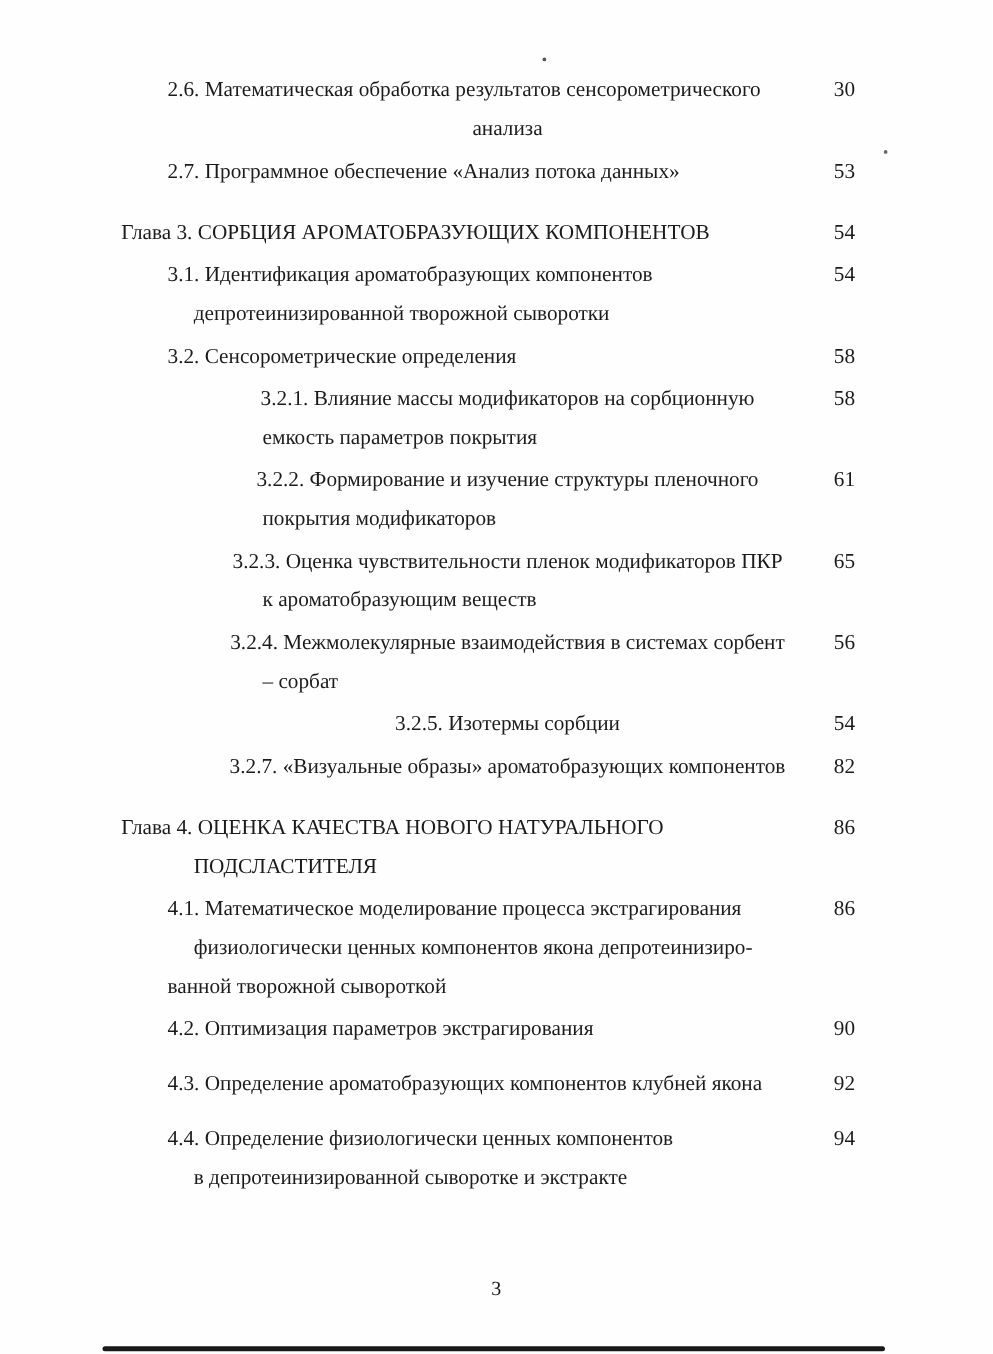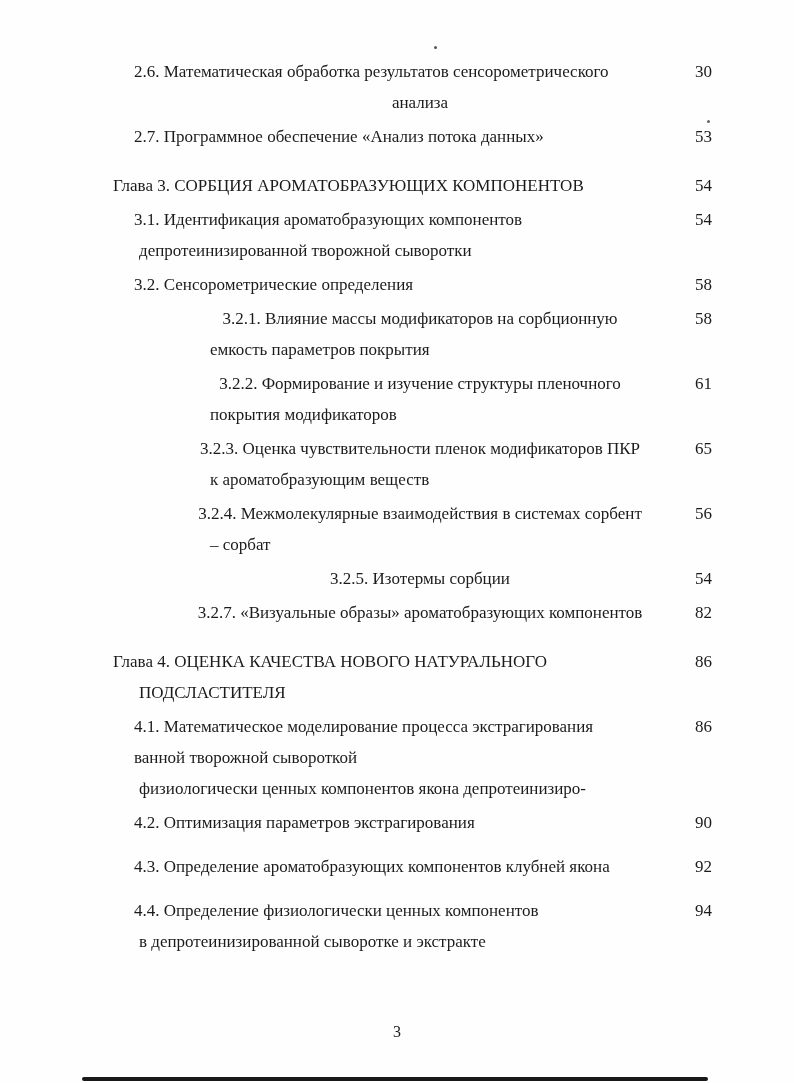--- a/index.html
+++ b/index.html
@@ -7,21 +7,21 @@
     padding: 0;
     background: #ffffff;
   }
   .page {
     position: relative;
     width: 794px;
     height: 1083px;
     margin: 0 auto;
     background: #fefefe;
     box-sizing: border-box;
-    padding: 56px 82px 0 97px;
+    padding: 56px 110px 0 97px;
     font-family: "Liberation Serif", "DejaVu Serif", serif;
     font-size: 17px;
     color: #1b1b1b;
     overflow: hidden;
   }
   .toc {
     width: 100%;
   }
   .entry {
     display: flex;
@@ -35,23 +35,23 @@
     line-height: 31px;
     white-space: nowrap;
   }
   .entry-page {
     flex: 0 0 40px;
     text-align: right;
     line-height: 31px;
   }
   .gap-lg { margin-top: 18px; }
   .gap-md { margin-top: 13px; }
-  .ind-0 { margin-left: 16px; }
+  .ind-0 { margin-left: 0; }
   .ind-1 { margin-left: 37px; }
-  .ind-2 { margin-left: 42px; }
+  .ind-2 { margin-left: 58px; }
   .ind-3 { margin-left: 71px; text-align: center; }
   .ind-4 { margin-left: 113px; }
   .page-footer {
     position: absolute;
     left: 0;
     right: 0;
     bottom: 42px;
     text-align: center;
     font-size: 16px;
     color: #1b1b1b;
@@ -167,22 +167,22 @@
       <div class="entry gap-lg">
         <div class="entry-text">
           <div class="line ind-0">Глава 4. ОЦЕНКА КАЧЕСТВА НОВОГО НАТУРАЛЬНОГО</div>
           <div class="line ind-2">ПОДСЛАСТИТЕЛЯ</div>
         </div>
         <div class="entry-page">86</div>
       </div>
       <div class="entry">
         <div class="entry-text">
           <div class="line ind-1">4.1. Математическое моделирование процесса экстрагирования</div>
+          <div class="line ind-2">физиологически ценных компонентов якона депротеинизиро-</div>
           <div class="line ind-1">ванной творожной сывороткой</div>
-          <div class="line ind-2">физиологически ценных компонентов якона депротеинизиро-</div>
         </div>
         <div class="entry-page">86</div>
       </div>
       <div class="entry">
         <div class="entry-text">
           <div class="line ind-1">4.2. Оптимизация параметров экстрагирования</div>
         </div>
         <div class="entry-page">90</div>
       </div>
       <div class="entry gap-md">

